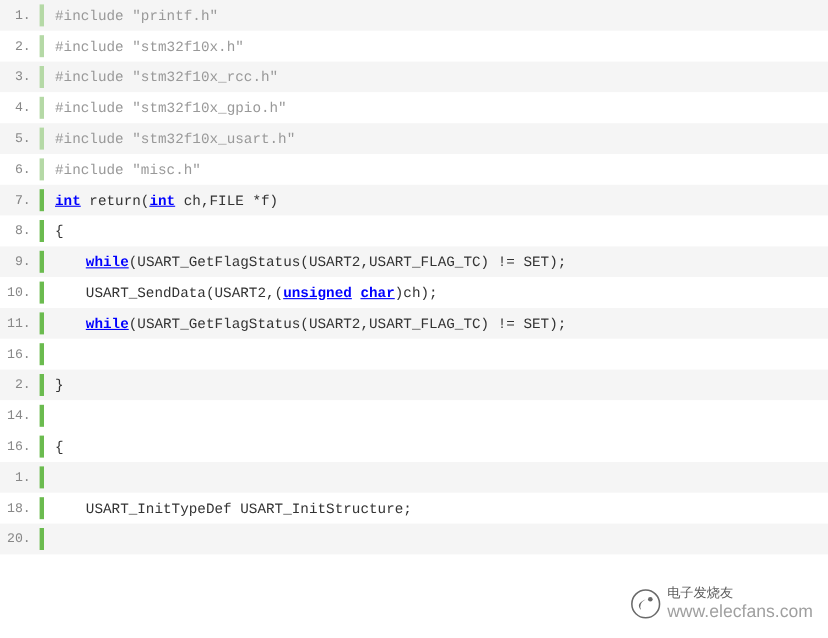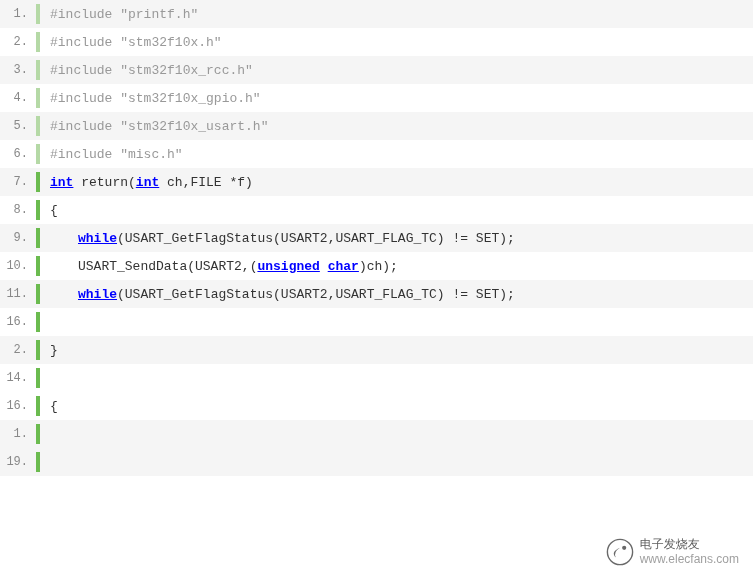--- a/index.html
+++ b/index.html
@@ -65,21 +65,21 @@
       width: 28px;
       height: 28px;
     }
     .watermark-text {
       font-size: 12px;
       color: #333;
       line-height: 1.2;
       font-family: sans-serif;
     }
     .watermark-text .sub {
-      font-size: 12px;
+      font-size: 16px;
       color: #888;
     }
     .indent { display: inline-block; width: 28px; }
   </style>
 </head>
 <body>
 
 <div class="code-container">
     <div class="code-line odd dimmed">
       <div class="line-number">1.</div>
@@ -152,22 +152,27 @@
     </div>
     <div class="code-line even">
       <div class="line-number">16.</div>
       <div class="line-marker"></div>
       <div class="code-content"><span>{</span></div>
     </div>
     <div class="code-line odd">
       <div class="line-number">1.</div>
       <div class="line-marker"></div>
     </div>
+    <div class="code-line even">
+      <div class="line-number">18.</div>
+      <div class="line-marker"></div>
+      <div class="code-content"><span class="indent"></span><span>USART_InitTypeDef USART_InitStructure;</span></div>
+    </div>
     <div class="code-line odd">
-      <div class="line-number">19.</div>
+      <div class="line-number">20.</div>
       <div class="line-marker"></div>
       <div class="code-content"><span> </span></div>
     </div>
   </div>
 
 <div class="watermark">
   <svg class="watermark-icon" viewBox="0 0 40 40">
     <circle cx="20" cy="20" r="18" fill="none" stroke="#444" stroke-width="2"></circle>
     <path d="M14 28 Q10 20 20 14 Q6 20 14 28 Z" fill="#444"></path>
     <circle cx="26" cy="14" r="3" fill="#444"></circle>

